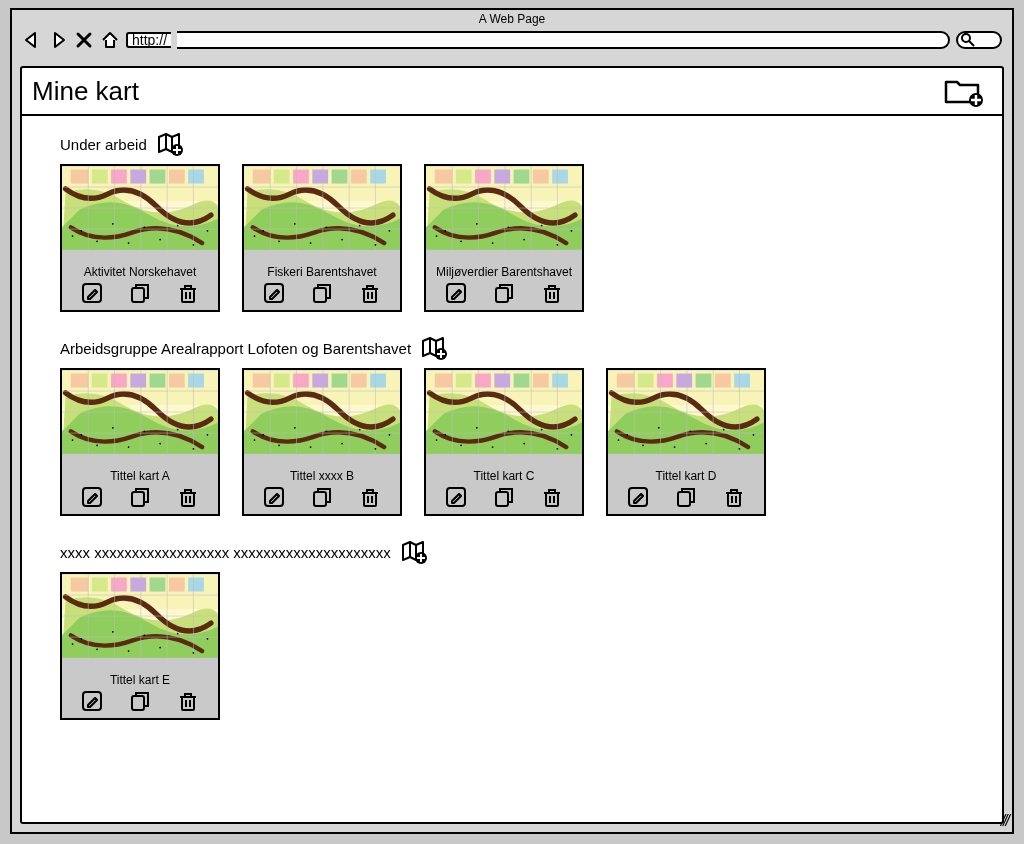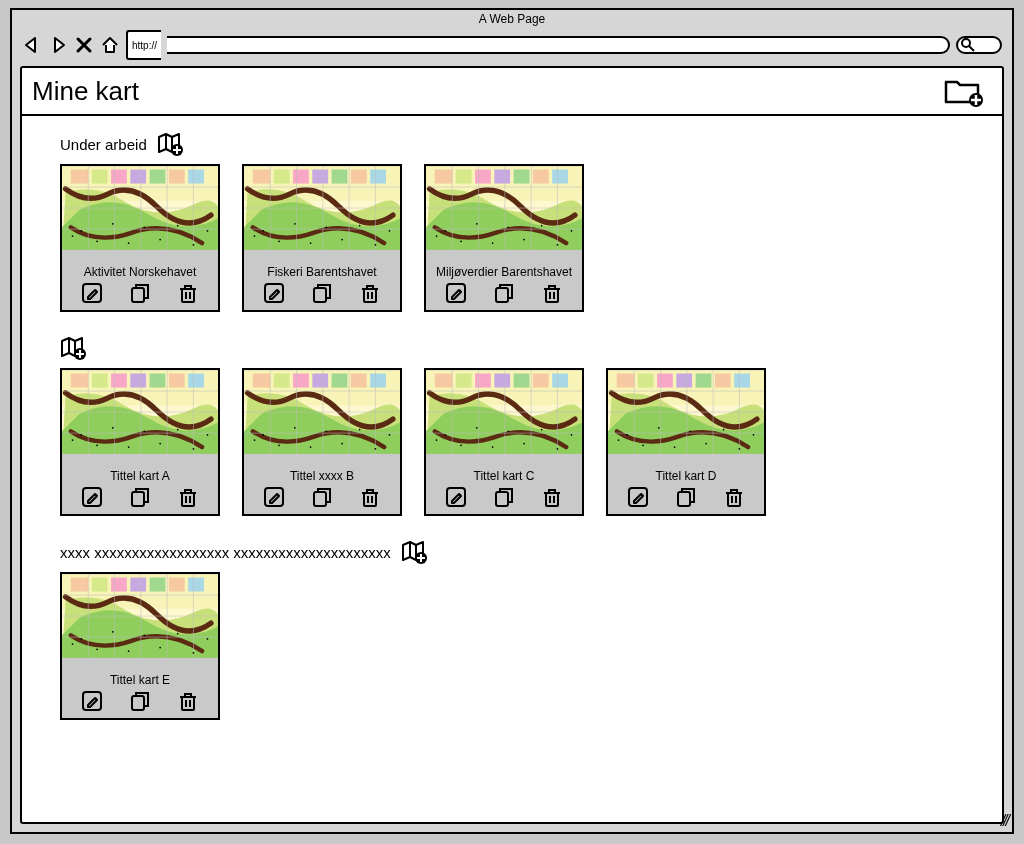--- a/index.html
+++ b/index.html
@@ -25,26 +25,26 @@
     padding: 2px 0;
   }
   .toolbar {
     display:flex;
     align-items:center;
     gap:6px;
     padding: 2px 10px 6px 10px;
   }
   .toolbar .nav-ico { width:20px; height:20px; display:inline-flex; align-items:center; justify-content:center; }
   .url-prefix {
-    font-size:10px;
+    font-size:14px;
     background:#fff;
     border:2px solid #000;
     border-radius: 3px 0 0 3px;
     padding:1px 4px;
-    height:30px;
+    height:16px;
     display:flex; align-items:center;
     border-right:none;
   }
   .urlbar {
     flex:1;
     height:18px;
     background:#fff;
     border:2px solid #000;
     border-left:none;
     border-radius: 0 12px 12px 0;
@@ -314,20 +314,21 @@
               </span>
         <span class="ico">
                 <svg width="22" height="22" viewBox="0 0 22 22">
                   <use href="#ico-trash"></use>
                 </svg>
               </span>
       </div>
           </div>
         </div>
         <div class="section-head">
+          <span>Arbeidsgruppe Arealrapport Lofoten og Barentshavet</span>
           <span class="ico">
             <svg width="26" height="24" viewBox="0 0 26 24">
               <use href="#ico-map-add"></use>
             </svg>
           </span>
         </div>
         <div class="cards">
           <div class="card">
       <div class="thumb">
         <svg viewBox="0 0 178 96" preserveAspectRatio="none">

